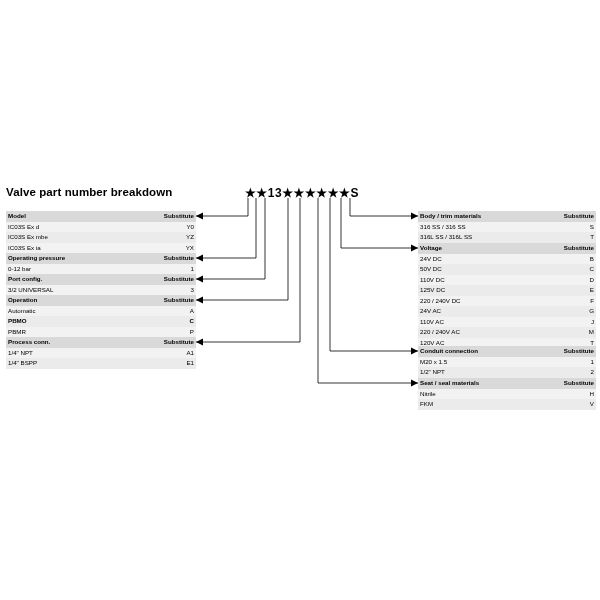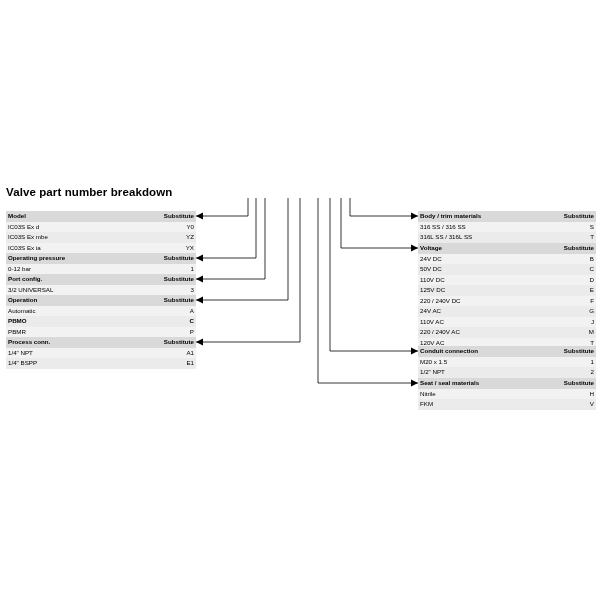--- a/index.html
+++ b/index.html
@@ -86,20 +86,21 @@
     height: 600px;
     pointer-events: none;
   }
 </style>
 </head>
 <body>
 
 <div id="stage">
 
   <div class="title">Valve part number breakdown</div>
+  <div class="code">★★13★★★★★★S</div>
 
   <svg class="lines" viewBox="0 0 600 600">
     <g stroke="#000000" stroke-width="0.8" fill="none">
 
       <path d="M248 198 L248 216 L196 216"></path>
 
       <path d="M256 198 L256 258 L196 258"></path>
 
       <path d="M265 198 L265 279 L196 279"></path>
 

